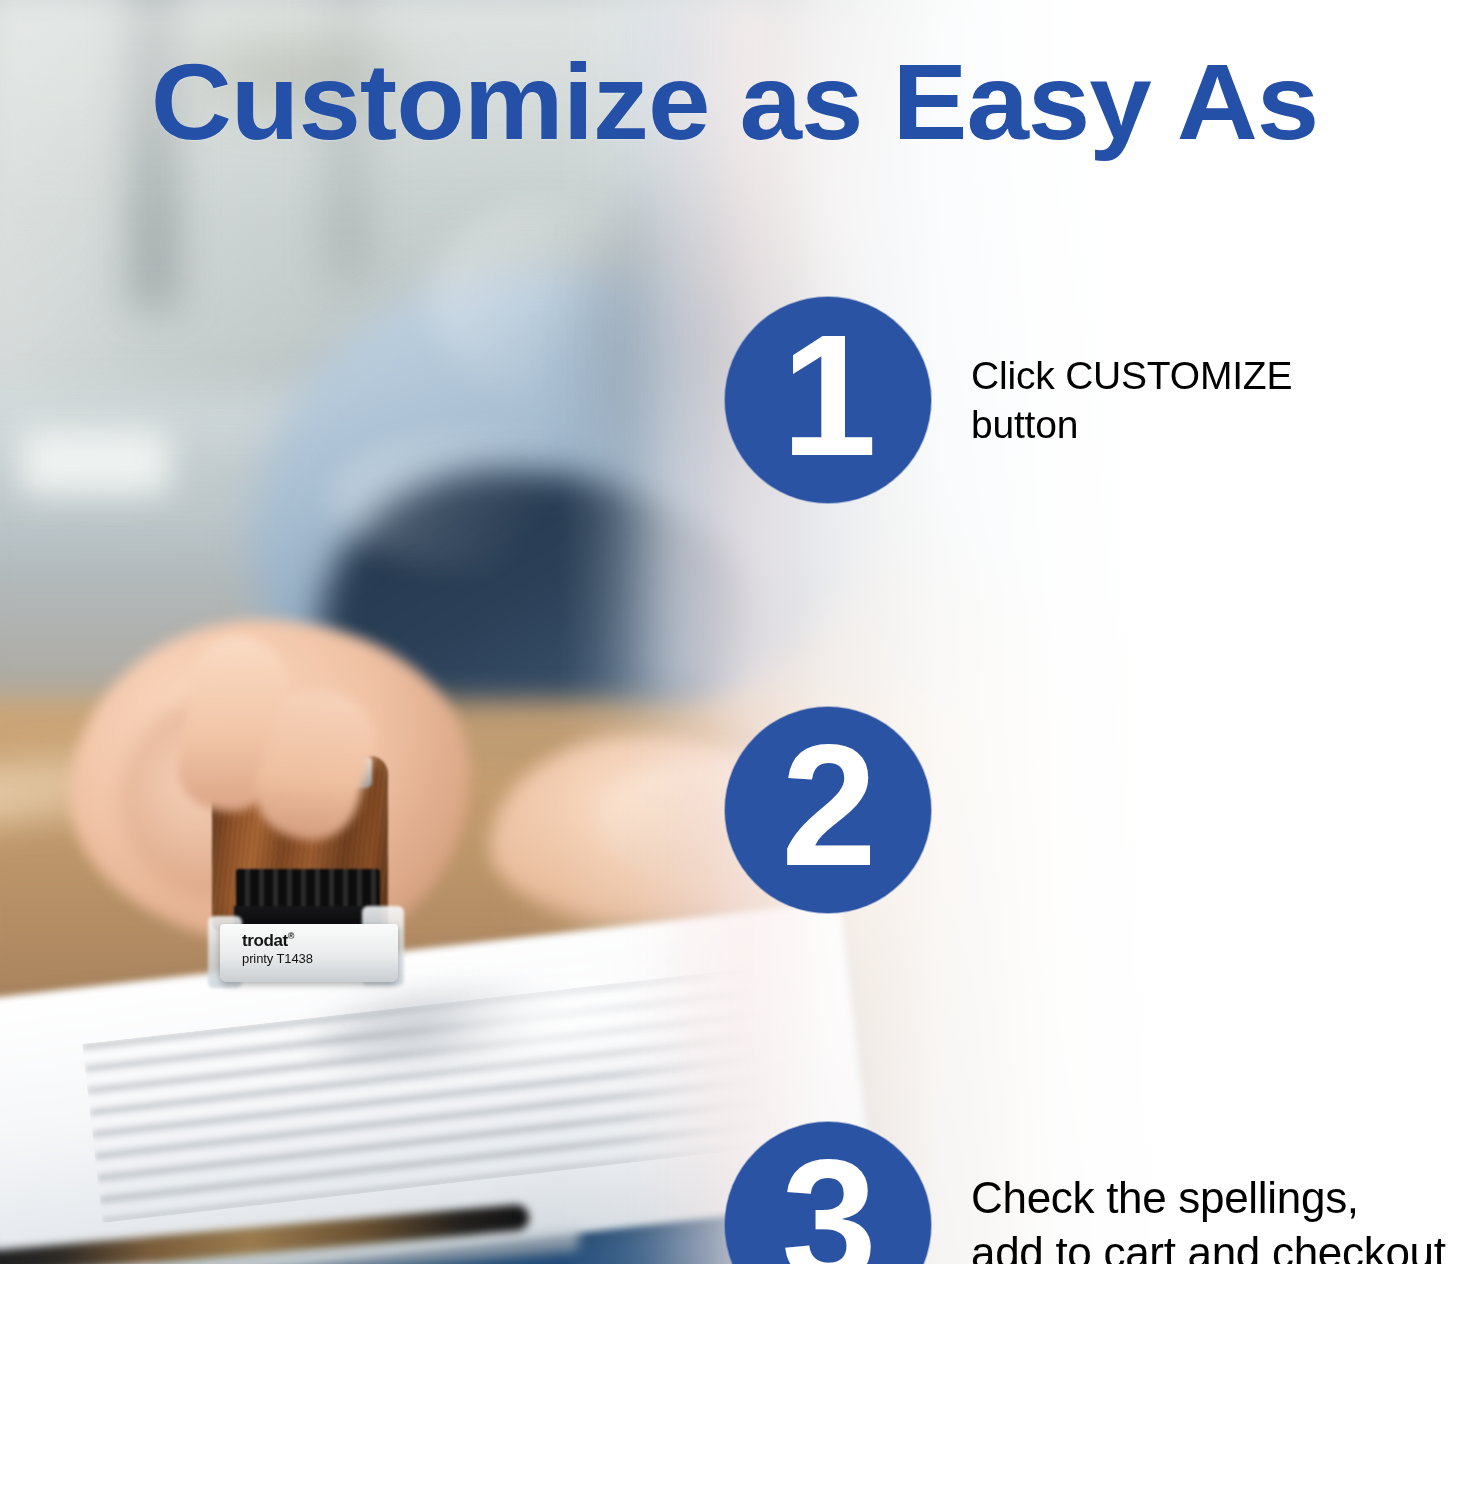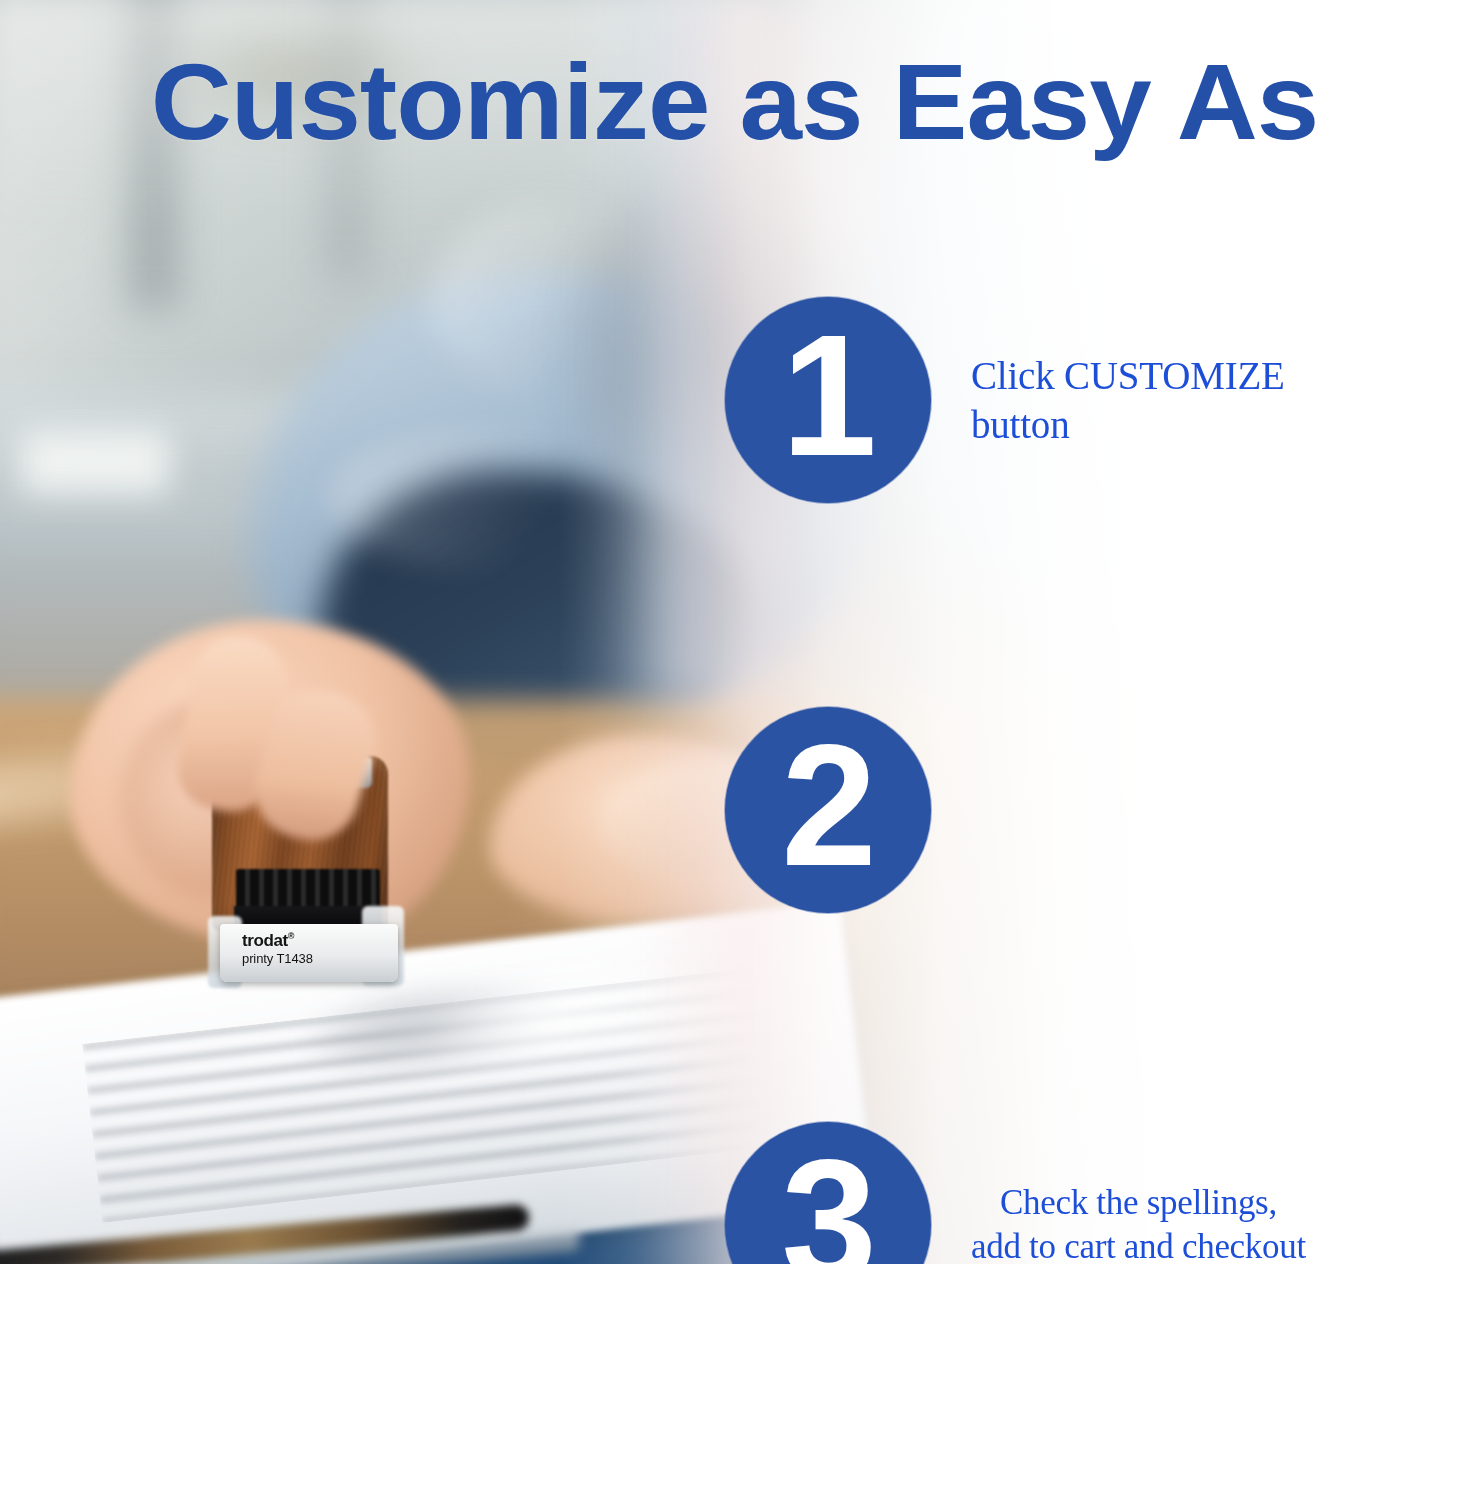--- a/index.html
+++ b/index.html
@@ -499,35 +499,35 @@
   .step-num {
     color: #ffffff;
     font-family: "Liberation Sans Narrow", "Liberation Sans", sans-serif;
     font-weight: 700;
     font-size: 172px;
     line-height: 1;
     letter-spacing: -2px;
     transform: translateY(-5px);
   }
   .step-text {
-    color: #1d4ed8;
-    font-family: Liberation Serif, serif;
+    color: #000000;
+    font-family: Liberation Sans, sans-serif;
     font-weight: 400;
     font-size: 39px;
     line-height: 1.26;
     white-space: pre-line;
     letter-spacing: -.2px;
   }
 
   #step-1 { left: 725px; top: 297px; }
   #step-2 { left: 725px; top: 707px; }
   #step-3 { left: 725px; top: 1122px; }
 
   #step-2 .step-text { font-size: 40px; letter-spacing: -.5px; }
-  #step-3 .step-text { font-size: 35px; letter-spacing: -.3px; text-align: center; }
+  #step-3 .step-text { font-size: 44px; letter-spacing: -.3px; }
 </style>
 </head>
 <body>
 
 <div id="stage">
 
   <div class="photo">
     <div class="ph-base"></div>
     <div class="ph-window"></div>
     <div class="ph-greenery"></div>

